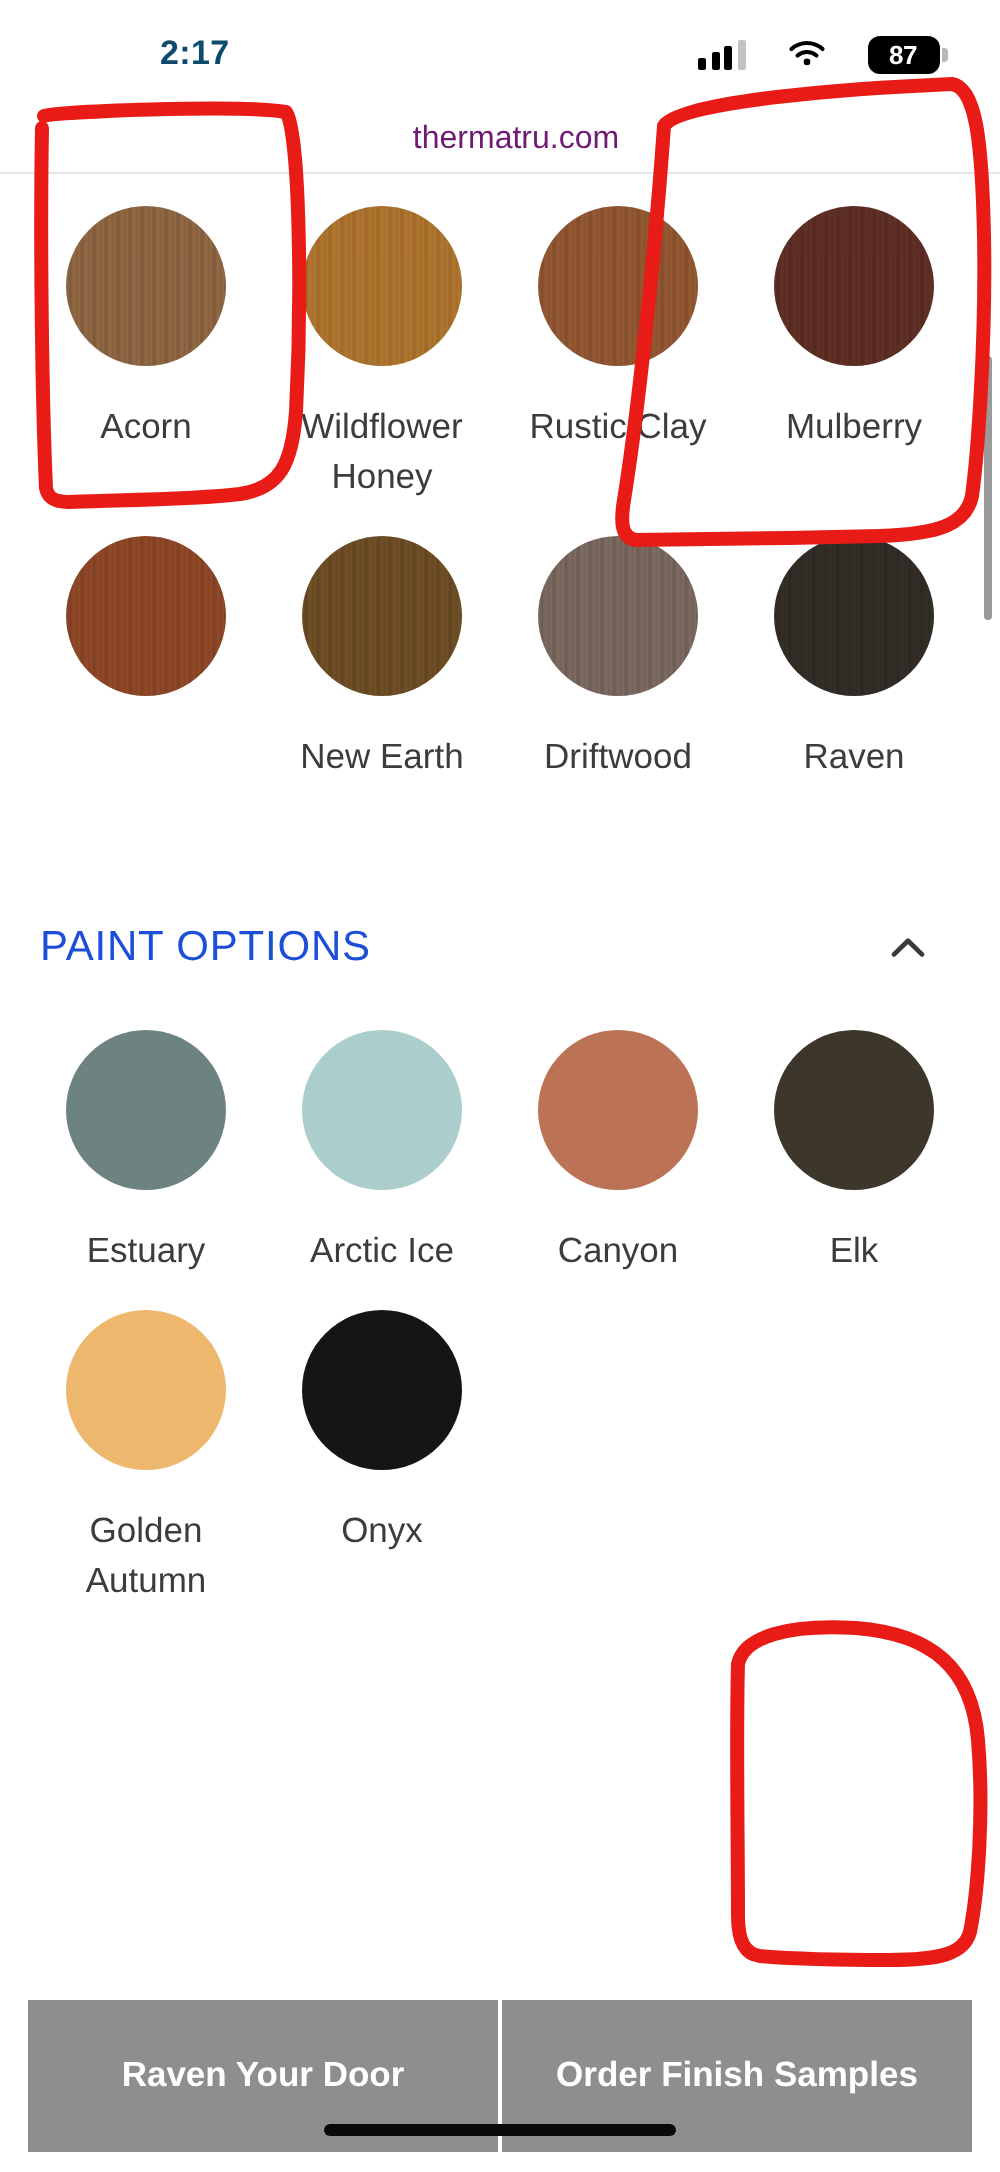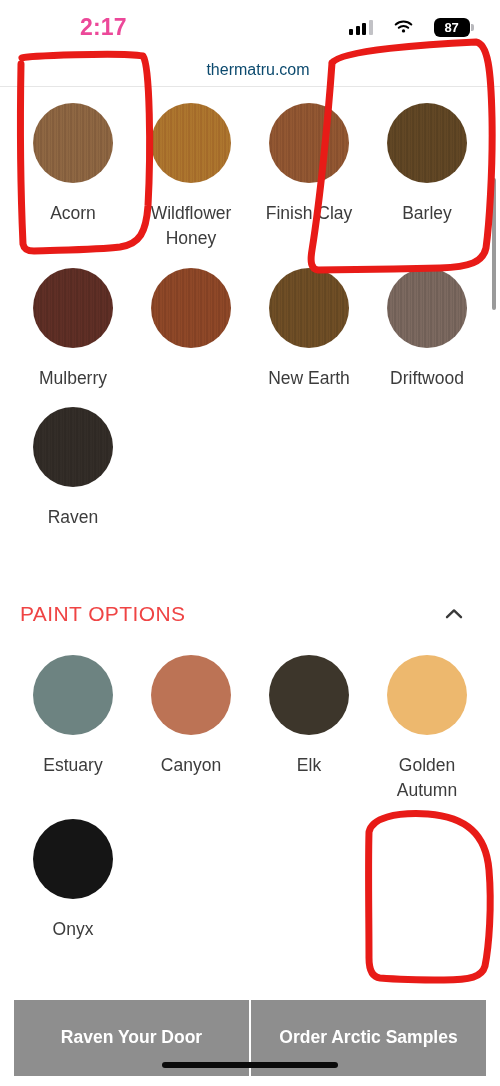--- a/index.html
+++ b/index.html
@@ -24,23 +24,23 @@
     height: 54px;
     display: flex;
     align-items: center;
     justify-content: space-between;
     padding: 0 26px 0 30px;
     box-sizing: border-box;
     background: #ffffff;
     z-index: 5;
   }
   .status-time {
-    font-size: 23px;
+    font-size: 17px;
     font-weight: bold;
-    color: #ec4899;
+    color: #0c4a6e;
     letter-spacing: 0.2px;
     margin-left: 50px;
   }
   .status-right {
     display: flex;
     align-items: center;
     gap: 20px;
   }
   .signal-bars {
     display: flex;
@@ -94,21 +94,21 @@
     display: flex;
     align-items: center;
     justify-content: center;
     background: #ffffff;
     border-bottom: 1px solid #e6e6e6;
     box-sizing: border-box;
     z-index: 4;
   }
   .url-text {
     font-size: 16px;
-    color: #0c4a6e;
+    color: #701a75;
     margin-left: 16px;
   }
 
   
   .page {
     position: absolute;
     top: 87px; left: 0;
     width: 488px;
     height: 913px;
     background: #ffffff;
@@ -160,21 +160,21 @@
   .section-header {
     display: flex;
     align-items: center;
     justify-content: space-between;
     padding: 0 22px 0 20px;
     height: 50px;
     margin-top: 58px;
   }
   .section-title {
     font-size: 21px;
-    color: #ef4444;
+    color: #1d4ed8;
     letter-spacing: 0.4px;
   }
   .chevron-up { width: 24px; height: 24px; display: block; }
 
   
   .bottom-bar {
     position: absolute;
     left: 14px;
     bottom: 10px;
     width: 472px;
@@ -276,25 +276,21 @@
       <div class="swatch">
         <div class="swatch-dot wood" style="background: rgb(138, 99, 64);"></div>
         <div class="swatch-label">Acorn</div>
       </div>
       <div class="swatch">
         <div class="swatch-dot wood" style="background: rgb(169, 113, 44);"></div>
         <div class="swatch-label">Wildflower Honey</div>
       </div>
       <div class="swatch">
         <div class="swatch-dot wood" style="background: rgb(142, 84, 48);"></div>
-        <div class="swatch-label">Finish Clay</div>
-      </div>
-      <div class="swatch">
-        <div class="swatch-dot wood" style="background: rgb(94, 68, 35);"></div>
-        <div class="swatch-label">Barley</div>
+        <div class="swatch-label">Rustic Clay</div>
       </div>
       <div class="swatch">
         <div class="swatch-dot wood" style="background: rgb(92, 45, 36);"></div>
         <div class="swatch-label">Mulberry</div>
       </div>
       <div class="swatch">
         <div class="swatch-dot wood" style="background: rgb(138, 69, 38);"></div>
       </div>
       <div class="swatch">
         <div class="swatch-dot wood" style="background: rgb(107, 75, 36);"></div>
@@ -318,20 +314,24 @@
       </svg>
     </span>
   </div>
 
   <div class="swatch-grid" id="paint-grid">
       <div class="swatch">
         <div class="swatch-dot" style="background: rgb(109, 131, 129);"></div>
         <div class="swatch-label">Estuary</div>
       </div>
       <div class="swatch">
+        <div class="swatch-dot" style="background: rgb(171, 205, 203);"></div>
+        <div class="swatch-label">Arctic Ice</div>
+      </div>
+      <div class="swatch">
         <div class="swatch-dot" style="background: rgb(188, 115, 85);"></div>
         <div class="swatch-label">Canyon</div>
       </div>
       <div class="swatch">
         <div class="swatch-dot" style="background: rgb(61, 54, 43);"></div>
         <div class="swatch-label">Elk</div>
       </div>
       <div class="swatch">
         <div class="swatch-dot" style="background: rgb(237, 184, 110);"></div>
         <div class="swatch-label">Golden Autumn</div>
@@ -341,21 +341,21 @@
         <div class="swatch-label">Onyx</div>
       </div>
     </div>
 </div>
 
 <div class="scrollbar"></div>
 
 <div class="bottom-bar">
   <div class="bb-btn gray">Raven Your Door</div>
   <div class="bb-divider"></div>
-  <div class="bb-btn gray">Order Arctic Samples</div>
+  <div class="bb-btn gray">Order Finish Samples</div>
 </div>
 <div class="home-indicator"></div>
 
 <svg class="annotations" viewBox="0 0 500 1086">
   <path class="ann-path" d="M22,58 C26,56 120,52 143,56 C150,66 151,150 148,206 C146,232 140,244 120,247 C96,250 55,250 34,251 C27,251 24,249 23,244 C21,200 20,120 21,64"></path>
   <path class="ann-path" d="M332,63 C340,50 430,44 476,42 C488,44 491,70 492,118 C493,170 489,226 486,248 C483,262 470,267 440,268 C400,269 340,270 318,270 C311,269 310,262 312,250 C320,200 328,120 332,63"></path>
   <path class="ann-path" d="M369,832 C372,818 395,812 428,814 C466,817 486,834 489,870 C492,906 489,946 485,966 C482,977 470,980 444,980 C412,980 392,979 380,978 C372,977 369,970 369,958 C369,920 368,866 369,832"></path>
 </svg>
 
 </body></html>

